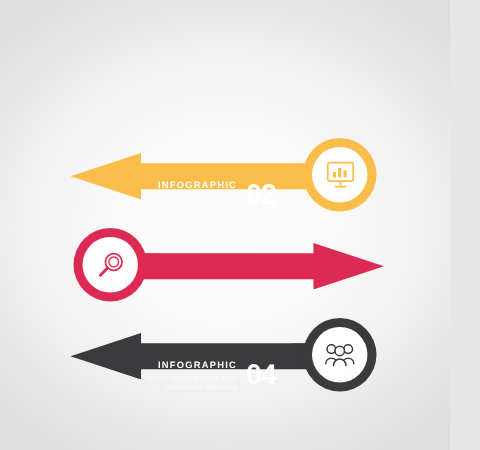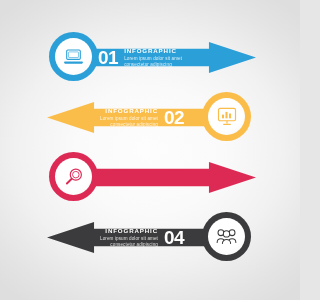--- a/index.html
+++ b/index.html
@@ -59,21 +59,21 @@
   .bar-content {
     position: absolute;
     top: 15px;
     height: 31px;
     display: flex;
     align-items: center;
     gap: 6px;
     pointer-events: none;
   }
   .bar-content-right { left: 98px; }
-  .bar-content-left  { left: 100px; flex-direction: row-reverse; }
+  .bar-content-left  { left: 100px; flex-direction: row-reverse; margin-top: 13px; }
 
   .step-number {
     font-size: 19px;
     font-weight: bold;
     color: #ffffff;
     letter-spacing: -0.5px;
     line-height: 1;
     flex: 0 0 auto;
   }
   .text-col {
@@ -143,41 +143,20 @@
     height: 17px;
   }
   .nub-right { left: 92px; }
   .nub-left  { left: 195px; }
 </style>
 </head>
 <body style="background: rgb(230, 230, 230);">
 
 <div id="stage">
 
-  <div class="row row-1">
-    <div class="nub nub-right" style="background: rgb(42, 159, 216);"></div>
-    <div class="arrow arrow-right" style="background: rgb(42, 159, 216);"></div>
-    <div class="bar-content bar-content-right">
-      <div class="step-number">01</div>
-      <div class="text-col">
-        <div class="headline">INFOGRAPHIC</div>
-        <div class="subline">Lorem ipsum dolor sit amet</div>
-        <div class="subline">consectetur adipiscing</div>
-      </div>
-    </div>
-    <div class="badge badge-left" style="background: rgb(42, 159, 216);">
-      <div class="badge-inner">
-        <svg width="21" height="17" viewBox="0 0 24 20" fill="none">
-          <rect x="4" y="2.4" width="16" height="11" rx="1.4" stroke="#2a9fd8" stroke-width="1.3"></rect>
-          <rect x="6.2" y="4.6" width="11.6" height="6.6" rx="0.6" fill="#ffffff" stroke="#2a9fd8" stroke-width="0.7"></rect>
-          <path d="M1.6 16.6h20.8a1.2 1.2 0 0 1-1.2 1.4H2.8a1.2 1.2 0 0 1-1.2-1.4Z" stroke="#2a9fd8" stroke-width="1.3" stroke-linejoin="round"></path>
-        </svg>
-      </div>
-    </div>
-  </div>
 
   <div class="row row-2">
     <div class="nub nub-left" style="background: rgb(251, 189, 74);"></div>
     <div class="arrow arrow-left" style="background: rgb(251, 189, 74);"></div>
     <div class="bar-content bar-content-left">
       <div class="step-number">02</div>
       <div class="text-col text-col-left">
         <div class="headline">INFOGRAPHIC</div>
         <div class="subline">Lorem ipsum dolor sit amet</div>
         <div class="subline">consectetur adipiscing</div>

